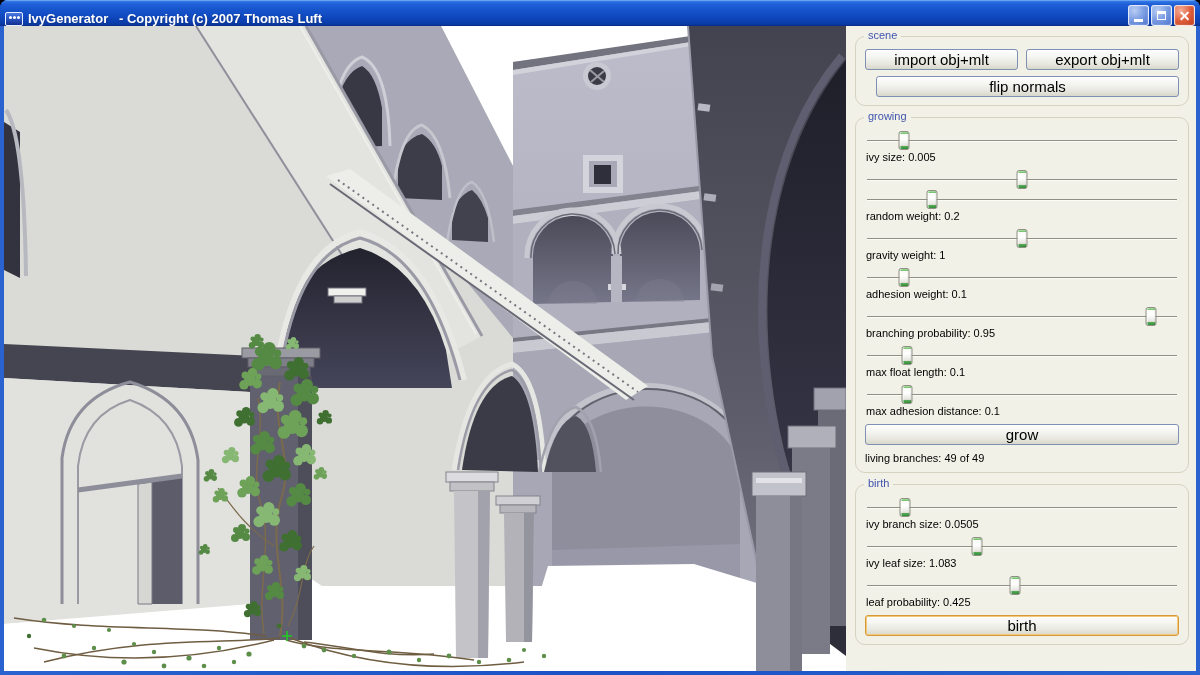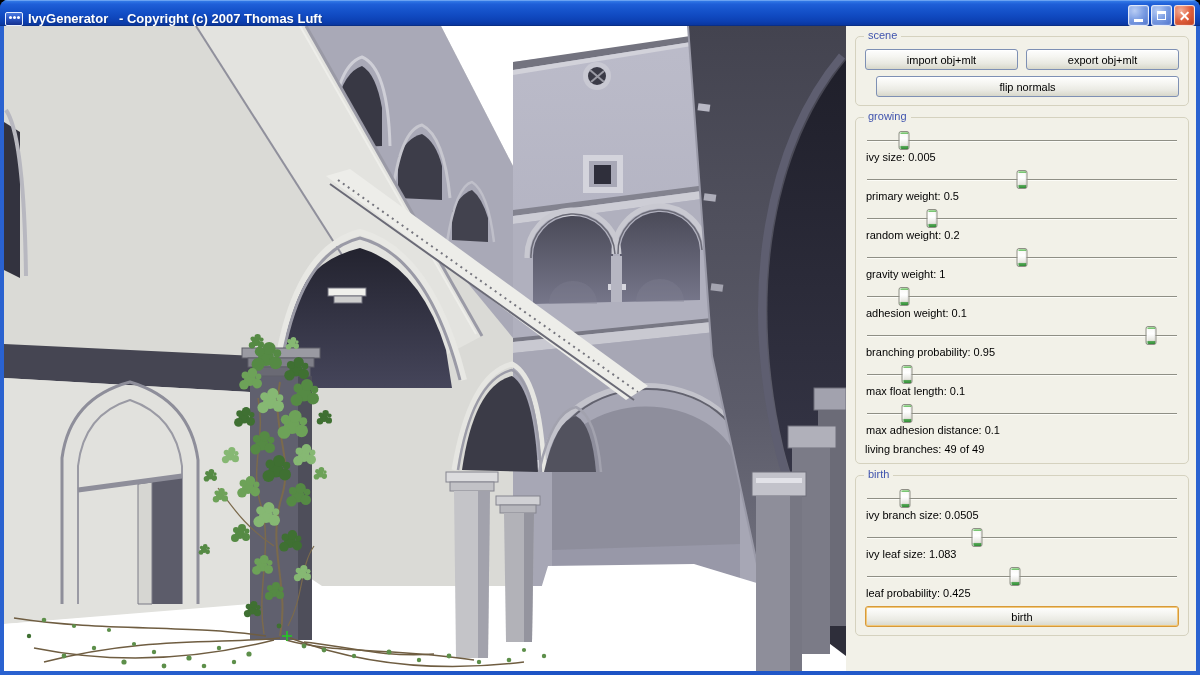--- a/index.html
+++ b/index.html
@@ -54,33 +54,33 @@
     background:linear-gradient(90deg,#2a62d0 0%,#1c52c4 50%,#2a62d0 100%);
   }
   .viewport{width:842px;flex:0 0 842px;background:#fff;position:relative;}
   .viewport svg{display:block;}
   
   .panel{
     flex:1;background:#f2f1e8;padding:10px 7px 6px 9px;
     display:flex;flex-direction:column;font-size:11px;color:#000;overflow:hidden;
   }
   .group{
-    position:relative;border:1px solid #d5d2bf;border-radius:5px;
+    position:relative;border:1px solid #d5d2bf;border-radius:10px;
     padding:12px 9px 8px 9px;margin-bottom:11px;
   }
   .group-label{
     position:absolute;top:-8px;left:8px;padding:0 4px;background:#f2f1e8;color:#4054ae;
   }
   .btnrow{display:flex;gap:8px;margin-bottom:6px;}
   .half{width:calc(50% - 4px);}
   .xpbtn{
     height:21px;border:1px solid #7e90b4;border-radius:3px;cursor:pointer;
     background:linear-gradient(180deg,#fefefe 0%,#f5f5f1 35%,#e9e9e2 70%,#d7d7ca 100%);
     box-shadow:inset 0 1px 0 #fff;
-    font-family:"Liberation Sans",sans-serif;font-size:11px;color:#000;width:100%;
+    font-family:"Liberation Sans",sans-serif;font-size:15px;color:#000;width:100%;
   }
   .flexbtn{flex:1;}
   .wide{width:100%;display:block;}
   .default-btn{
     border:1px solid #d79a3a;
     box-shadow:inset 0 0 0 1px #f2c879, inset 0 1px 0 #fff;
   }
   .slider{position:relative;height:19px;margin:1px 2px 1px 2px;cursor:pointer;}
   .slider .track{
     position:absolute;left:0;right:0;top:9px;height:1px;background:#8f8f85;
@@ -387,21 +387,20 @@
         <div class="slider">
           <div class="track"></div>
           <div class="handle" style="left: calc(10.5% + 4.345px);"></div>
         </div>
         <div class="slabel">ivy size: 0.005</div>
 
         <div class="slider">
           <div class="track"></div>
           <div class="handle" style="left: calc(50% + 0px);"></div>
         </div>
-        <div class="slabel">primary weight: 0.5</div>
 
         <div class="slider">
           <div class="track"></div>
           <div class="handle" style="left: calc(20% + 3.3px);"></div>
         </div>
         <div class="slabel">random weight: 0.2</div>
 
         <div class="slider">
           <div class="track"></div>
           <div class="handle" style="left: calc(50% + 0px);"></div>
@@ -425,20 +424,23 @@
           <div class="handle" style="left: calc(11.5% + 4.235px);"></div>
         </div>
         <div class="slabel">max float length: 0.1</div>
 
         <div class="slider">
           <div class="track"></div>
           <div class="handle" style="left: calc(11.5% + 4.235px);"></div>
         </div>
         <div class="slabel">max adhesion distance: 0.1</div>
 
+        <div class="grow-wrap">
+          <button class="xpbtn wide">grow</button>
+        </div>
         <div class="status">living branches: 49 of 49</div>
       </div>
 
       <div class="group" style="margin-bottom:0;">
         <span class="group-label">birth</span>
 
         <div class="slider">
           <div class="track"></div>
           <div class="handle" style="left: calc(11% + 4.29px);"></div>
         </div>

